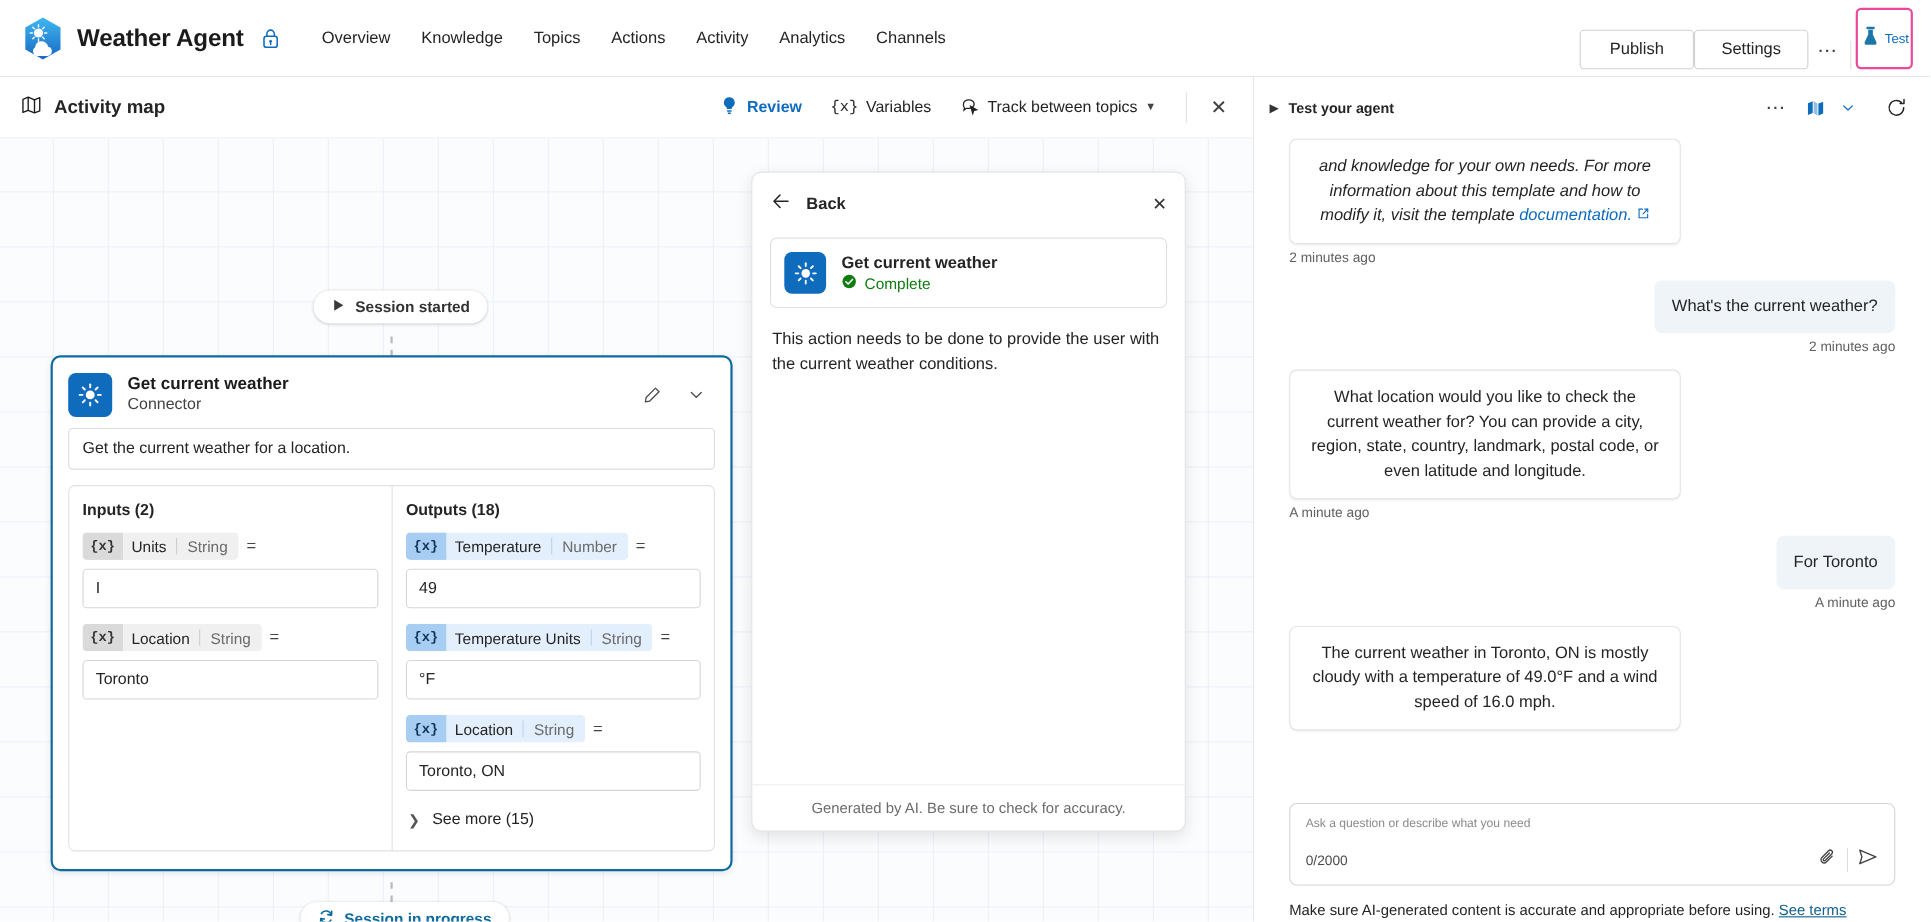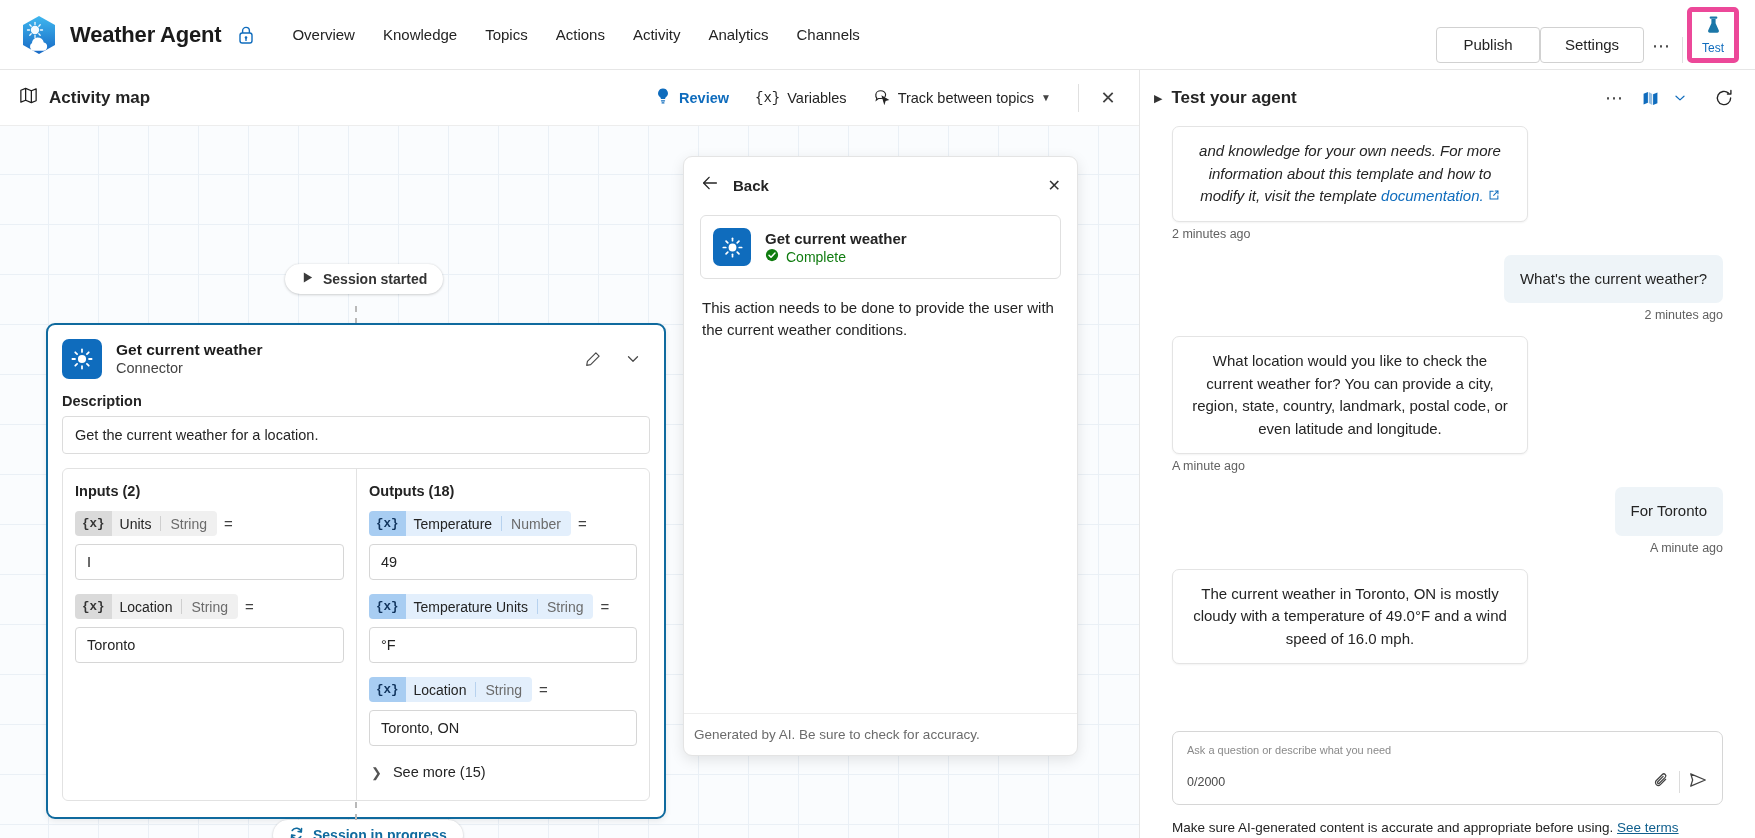--- a/index.html
+++ b/index.html
@@ -38,22 +38,22 @@
     font-size: 15px; color: #242424; cursor: pointer;
     font-family: "Liberation Sans", sans-serif;
     display: flex; align-items: center; justify-content: center;
   }
   .icon-btn {
     width: 34px; height: 34px; display: flex; align-items: center; justify-content: center;
     border-radius: 4px; cursor: pointer; color: #424242; font-size: 18px;
   }
   .vdiv { width: 1px; height: 26px; background: #e0e0e0; margin: 0 4px; }
   .test-btn {
-    width: 52px; height: 56px; border: 5px solid #ec4899; border-radius: 5px;
-    background: #fff; display: flex; flex-direction: column; align-items: center;
+    width: 52px; height: 56px; border: 2px solid #ec4899; border-radius: 5px;
+    background: #fff; display: flex; flex-direction: row; align-items: center;
     justify-content: center; gap: 2px; cursor: pointer;
   }
   .test-btn .lbl { font-size: 12px; color: #0f6cbd; }
 
   
   .body-row { flex: 1 1 auto; display: flex; min-height: 0; }
 
   
   .left-pane { width: 1140px; flex: 0 0 1140px; display: flex; flex-direction: column;
                border-right: 1px solid #e6e6e6; min-height: 0; }
@@ -159,27 +159,27 @@
   .dc-action {
     margin: 10px 16px 0 16px; border: 1px solid #e0e0e0; border-radius: 6px;
     padding: 12px; display: flex; align-items: center; gap: 14px;
   }
   .dc-action .ico { width: 38px; height: 38px; border-radius: 7px; background: #0f6cbd;
                     display: flex; align-items: center; justify-content: center; flex: 0 0 38px; }
   .dc-a-title { font-size: 15px; font-weight: 700; line-height: 1.3; }
   .dc-a-status { display: flex; align-items: center; gap: 7px; font-size: 14px; color: #107c10; }
   .dc-desc { padding: 18px 18px 0 18px; font-size: 15px; line-height: 1.45; color: #242424; }
   .dc-foot { margin-top: auto; border-top: 1px solid #ededed; padding: 13px 10px;
-             font-size: 13.5px; color: #6b6b6b; }
+             text-align: center; font-size: 13.5px; color: #6b6b6b; }
 
   
   .right-pane { flex: 1 1 auto; display: flex; flex-direction: column; background: #fff; min-width: 0; }
   .rp-head { display: flex; align-items: center; height: 56px; flex: 0 0 56px; padding: 0 14px 0 14px; }
   .rp-caret { font-size: 11px; color: #333; margin-right: 9px; }
-  .rp-title { font-size: 17px; font-weight: 700; }
+  .rp-title { font-size: 13px; font-weight: 700; }
   .rp-actions { margin-left: auto; display: flex; align-items: center; gap: 2px; }
 
   .chat { flex: 1 1 auto; overflow: hidden; padding: 0 32px 0 32px; position: relative; }
   .bubble {
     border-radius: 7px; padding: 13px 16px; font-size: 15px; line-height: 1.5;
     max-width: 356px;
     text-align: center;
   }
   .bubble.bot { background: #fff; border: 1px solid #e4e4e4; box-shadow: 0 1px 2px rgba(0,0,0,.05); }
   .bubble.bot.italic { font-style: italic; }
@@ -356,21 +356,20 @@
               </div>
               <div class="icon-btn">
                 <svg viewBox="0 0 20 20" width="18" height="18" fill="none" stroke="#4a4a4a" stroke-width="1.4" stroke-linecap="round" stroke-linejoin="round">
                   <path d="M5 7.5 L10 12.5 L15 7.5"></path>
                 </svg>
               </div>
             </div>
           </div>
 
           <div class="node-body">
-            <div class="field-label">Description</div>
             <div class="readonly-box">Get the current weather for a location.</div>
 
             <div class="io-grid">
 
               <div class="io-col">
                 <div class="io-head">Inputs (2)</div>
 
                 <div class="var-row">
                   <span class="var-chip in">
                     <span class="vx">{x}</span>

